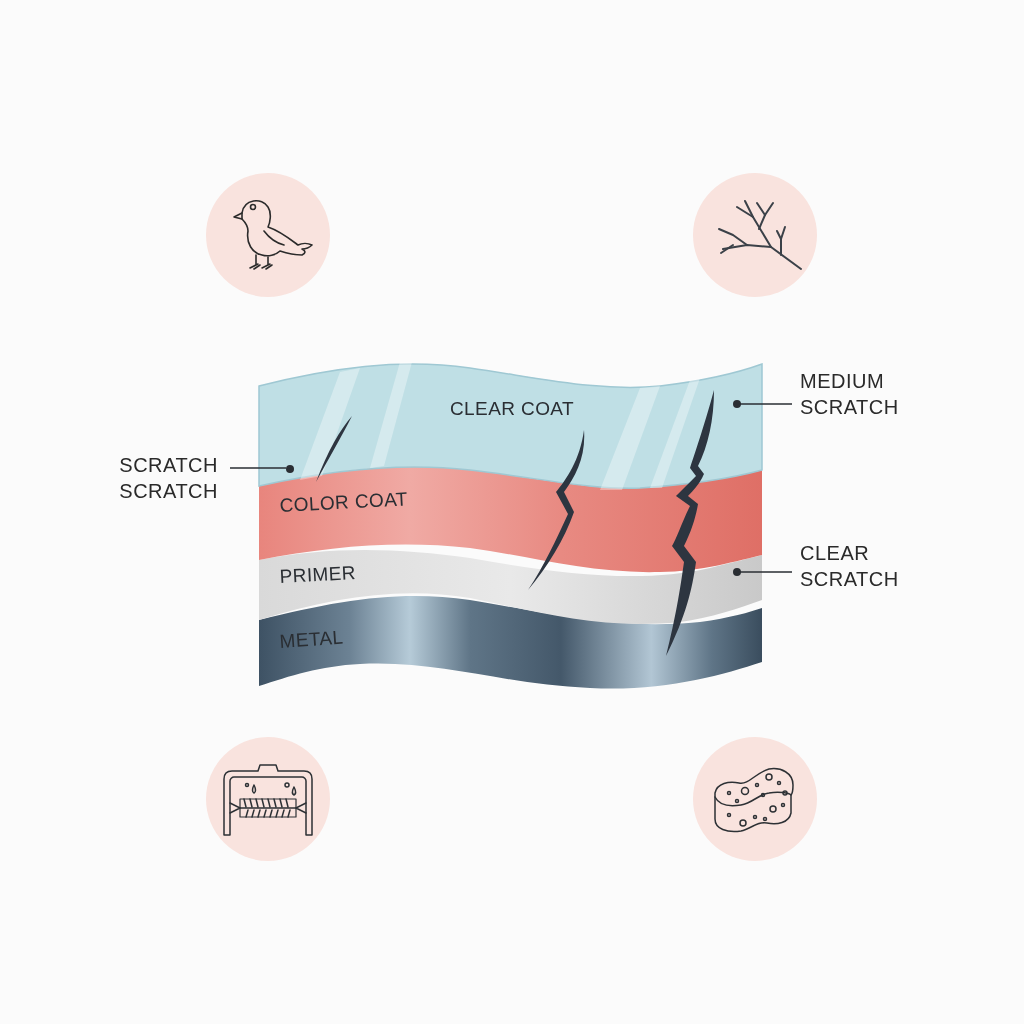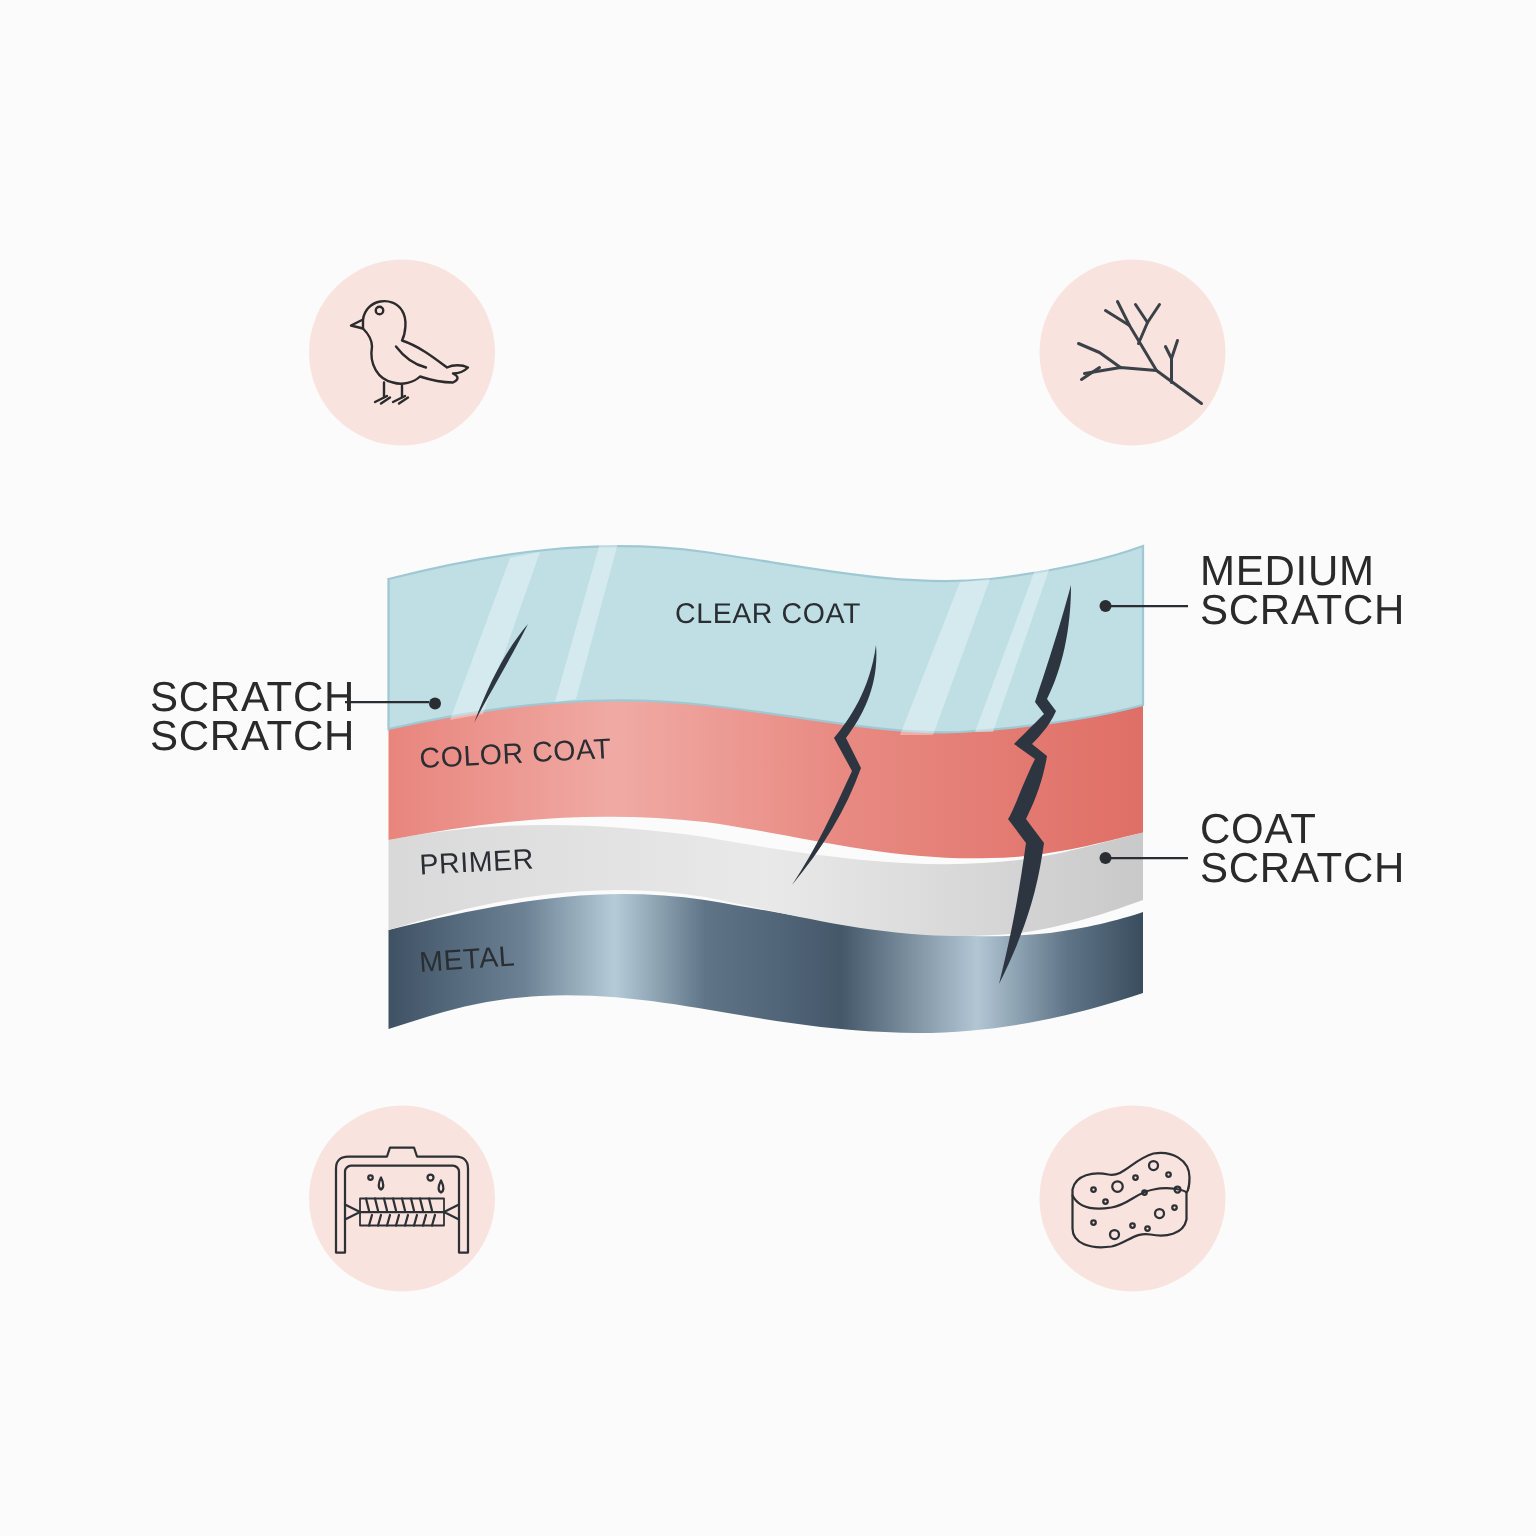--- a/index.html
+++ b/index.html
@@ -1,21 +1,21 @@
 <!DOCTYPE html>
 <html><head>
 <meta charset="utf-8">
 <style>
   html, body { margin:0; padding:0; }
   body { width:1024px; height:1024px; background:#fbfbfb; position:relative; overflow:hidden;
          font-family:"Liberation Sans", "DejaVu Sans", sans-serif; }
   .icon-circle { position:absolute; width:124px; height:124px; border-radius:50%;
                  background:#f9e3de; }
   .icon-circle svg { width:124px; height:124px; display:block; }
-  .label { position:absolute; color:#2a2a2a; font-size:28px; letter-spacing:0.5px; line-height:26px; }
+  .label { position:absolute; color:#2a2a2a; font-size:20px; letter-spacing:0.5px; line-height:26px; }
   .label span { display:block; }
   .label.left { text-align:right; }
   #diagram { position:absolute; left:0; top:0; width:1024px; height:1024px; }
   .layer-text { font-size:19px; fill:#2a2e33; letter-spacing:0.4px; }
 </style>
 </head>
 <body>
 
 <div class="icon-circle" style="left:206px;top:173px;">
   <svg viewBox="0 0 124 124" fill="none" stroke="#2b2b2b" stroke-width="1.6" stroke-linecap="round" stroke-linejoin="round">
@@ -141,15 +141,15 @@
 
 <div class="label left" style="left:100px;top:452px;width:118px;">
   <span>SCRATCH</span>
   <span>SCRATCH</span>
 </div>
 <div class="label" style="left:800px;top:368px;">
   <span>MEDIUM</span>
   <span>SCRATCH</span>
 </div>
 <div class="label" style="left:800px;top:540px;">
-  <span>COAT</span>
+  <span>CLEAR</span>
   <span>SCRATCH</span>
 </div>
 
 </body></html>

